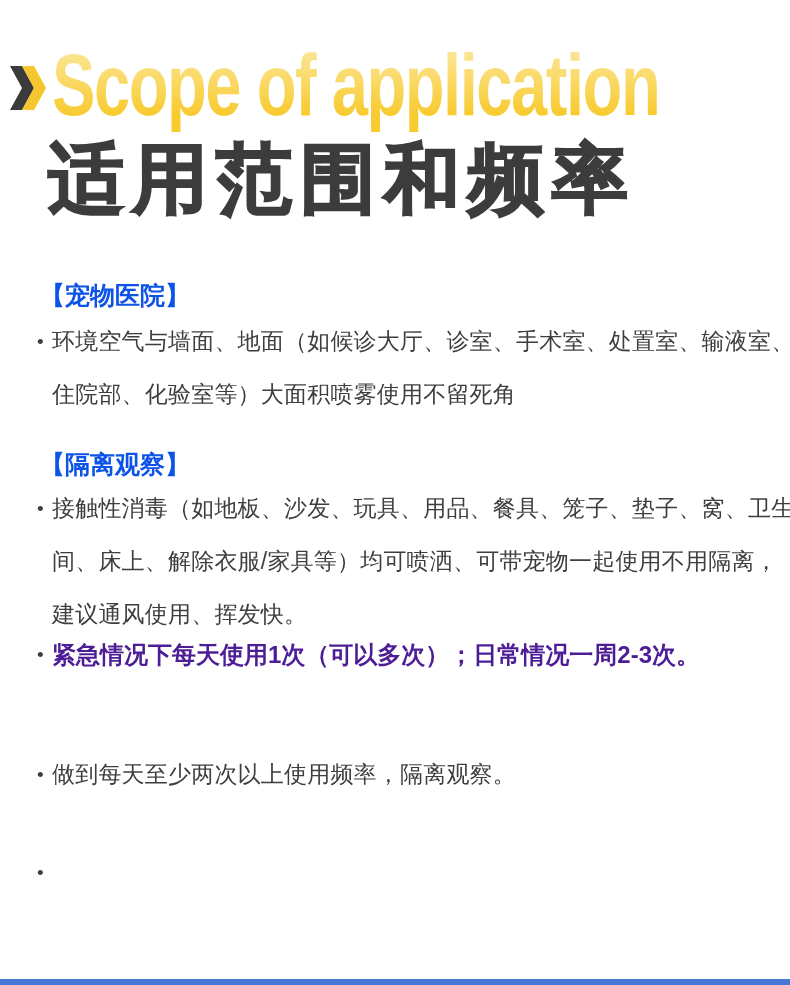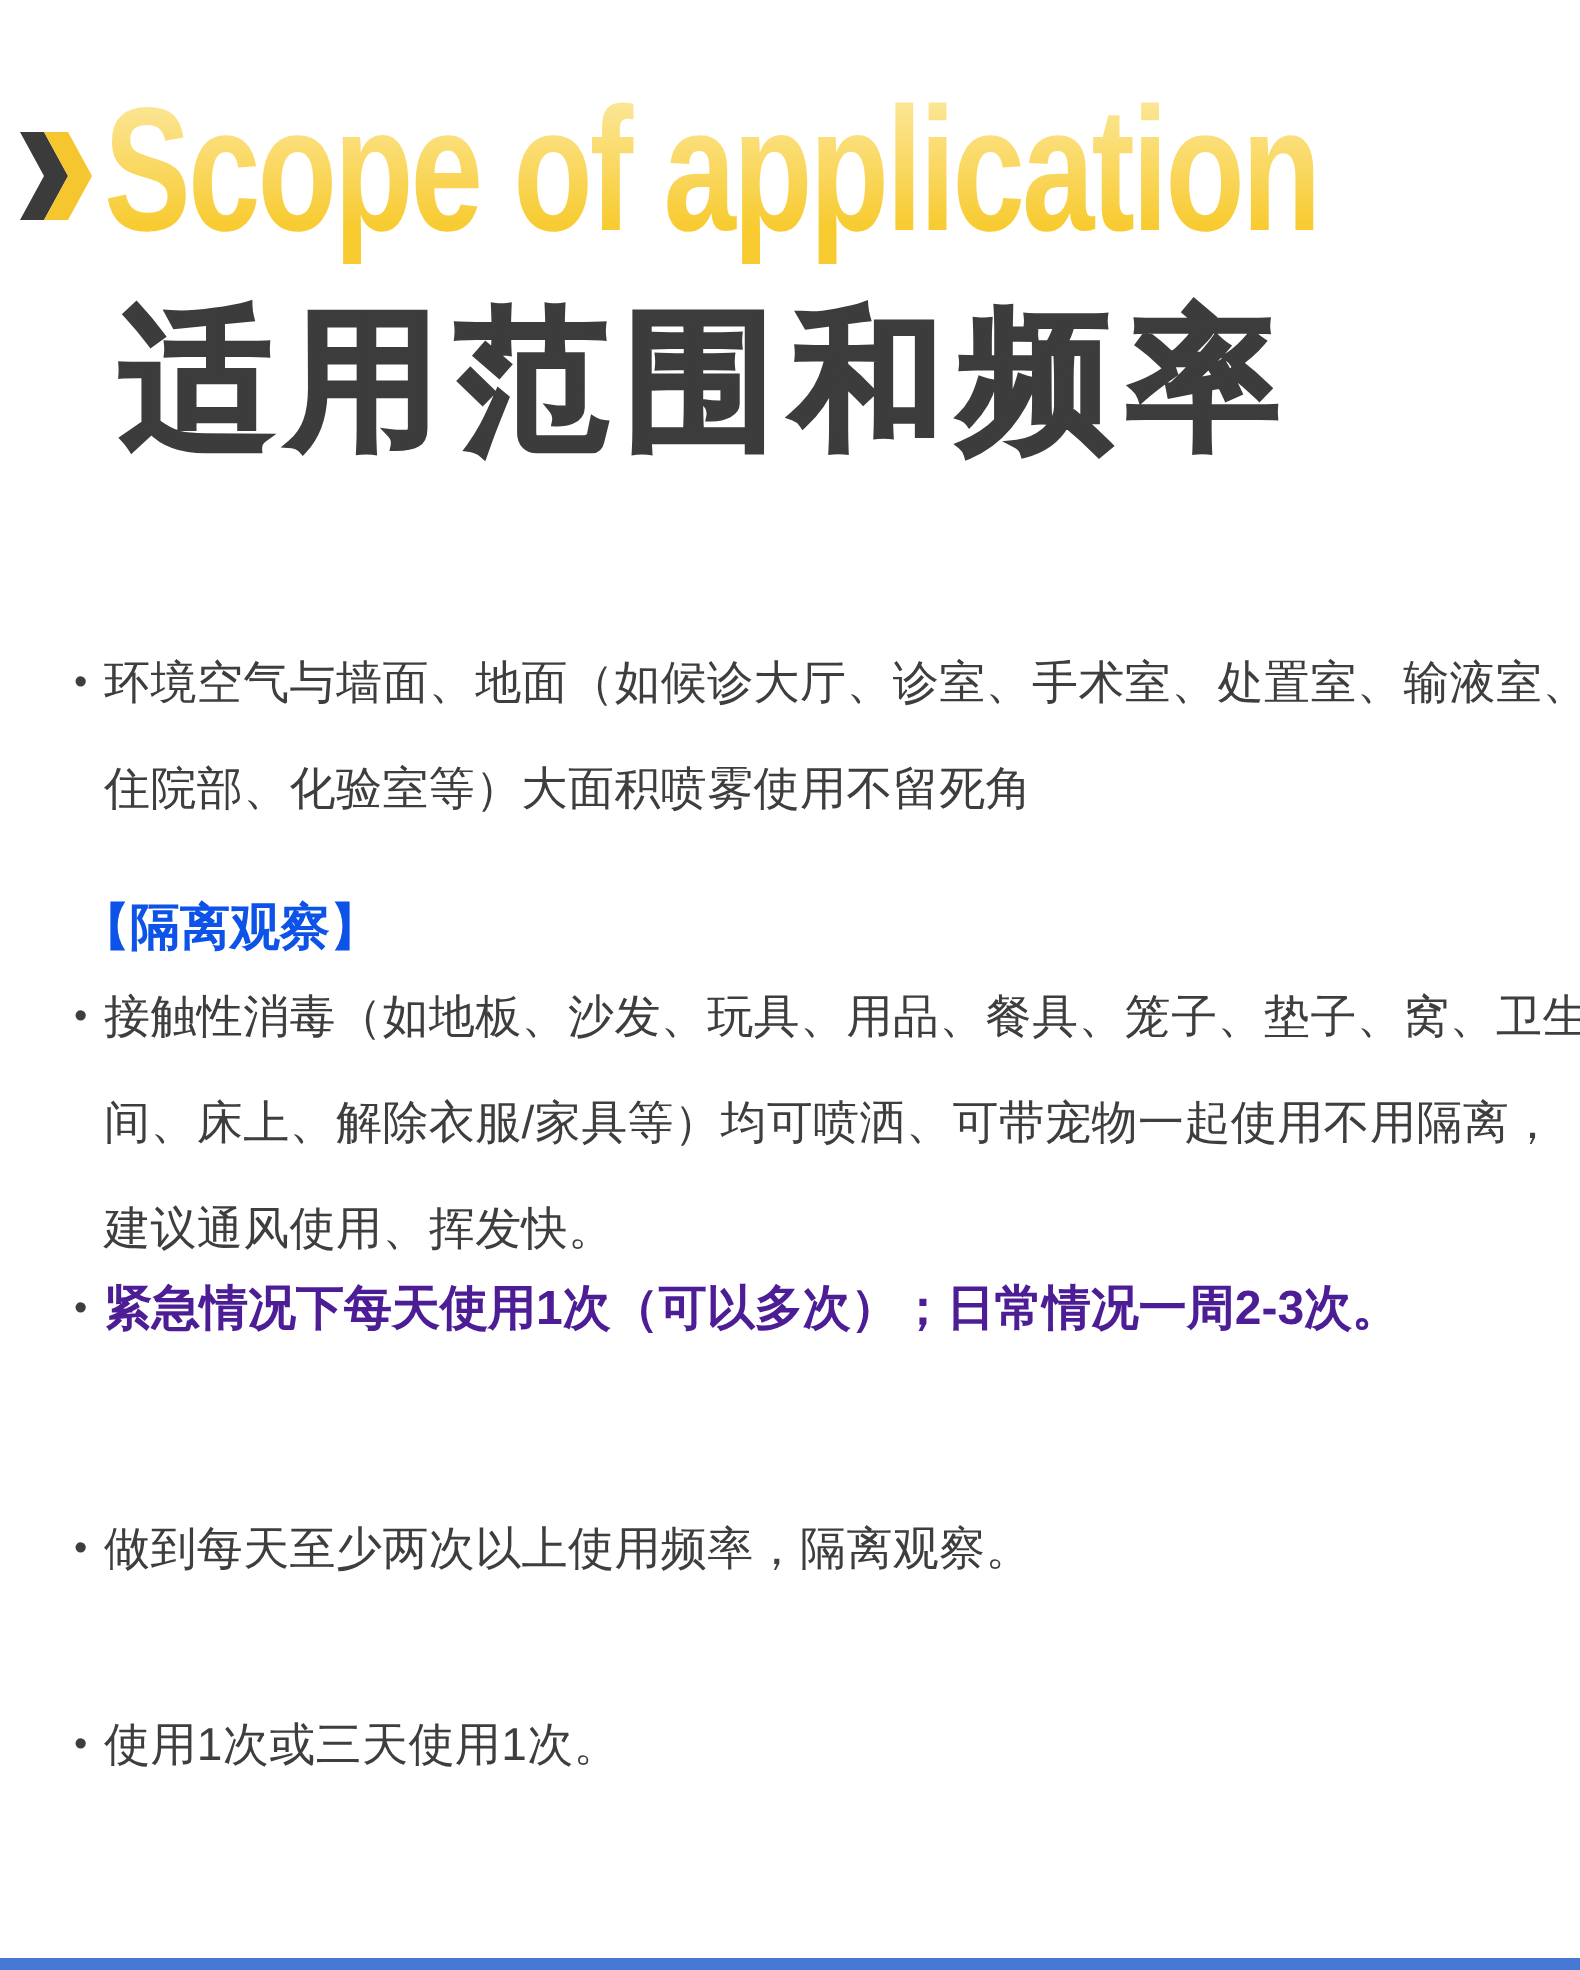--- a/index.html
+++ b/index.html
@@ -11,21 +11,21 @@
   .chevron{position:absolute;left:10px;top:66px;width:36px;height:44px;}
   .title-en{
     position:absolute;left:52px;top:38px;margin:0;
     font-size:88px;font-weight:bold;letter-spacing:-2px;line-height:94px;white-space:nowrap;
     transform:scaleX(0.74);transform-origin:left top;
     background:linear-gradient(180deg,#FCE9A2 6%,#F8CB31 80%);
     -webkit-background-clip:text;background-clip:text;
     color:#F8CB31;-webkit-text-fill-color:transparent;
   }
   .title-zh{
-    position:absolute;left:44px;top:134px;margin:16px;
+    position:absolute;left:44px;top:134px;margin:4px;
     font-size:76px;font-weight:900;line-height:82px;letter-spacing:8px;white-space:nowrap;
     color:#3C3C3C;-webkit-text-stroke:2px #3C3C3C;
   }
   
   .sec-h{
     position:absolute;left:40px;margin:0;
     font-size:25px;font-weight:bold;line-height:26px;color:var(--accent-blue,#0D53E7);white-space:nowrap;
   }
   #sh1{top:282px}#sh2{top:451px}#sh3{top:713px}
   
@@ -47,20 +47,21 @@
   <span class="chevron">
     <svg width="36" height="44" viewBox="0 0 36 44" xmlns="http://www.w3.org/2000/svg">
       <polygon points="0,0 12,0 24,22 12,44 0,44 12,22" fill="#3B3B3B"></polygon>
       <polygon points="12,0 24,0 36,22 24,44 12,44 24,22" fill="#F6C62F"></polygon>
     </svg>
   </span>
 
   <h1 class="title-en">Scope of application</h1>
   <h2 class="title-zh">适用范围和频率</h2>
 
+  <h3 class="sec-h" id="sh1">【宠物医院】</h3>
   <div class="item" id="it1">
     <span class="bullet">•</span>
     <div class="lines">
       <p class="line">环境空气与墙面、地面（如候诊大厅、诊室、手术室、处置室、输液室、</p>
       <p class="line">住院部、化验室等）大面积喷雾使用不留死角</p>
     </div>
   </div>
 
   <h3 class="sec-h" id="sh2">【隔离观察】</h3>
   <div class="item" id="it2">
@@ -80,18 +81,17 @@
 
   <div class="item" id="it4">
     <span class="bullet">•</span>
     <div class="lines">
       <p class="line">做到每天至少两次以上使用频率，隔离观察。</p>
     </div>
   </div>
   <div class="item" id="it5">
     <span class="bullet">•</span>
     <div class="lines">
-      <p class="line">使用1次或三天使用1次。</p>
     </div>
   </div>
 
   <div class="bottom-bar"></div>
 </div>
 
 </body></html>

